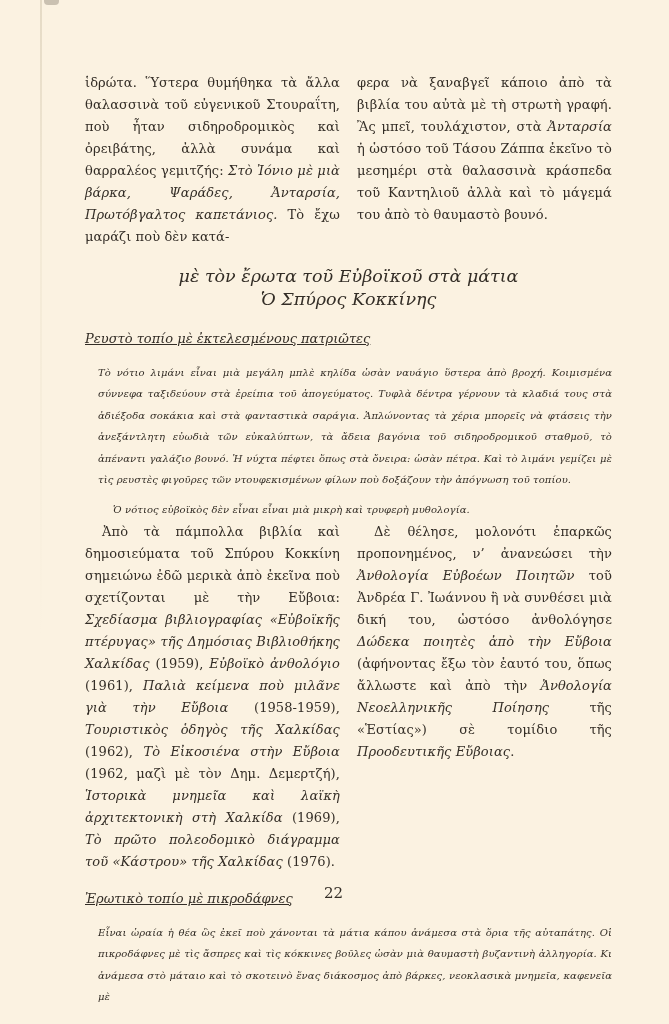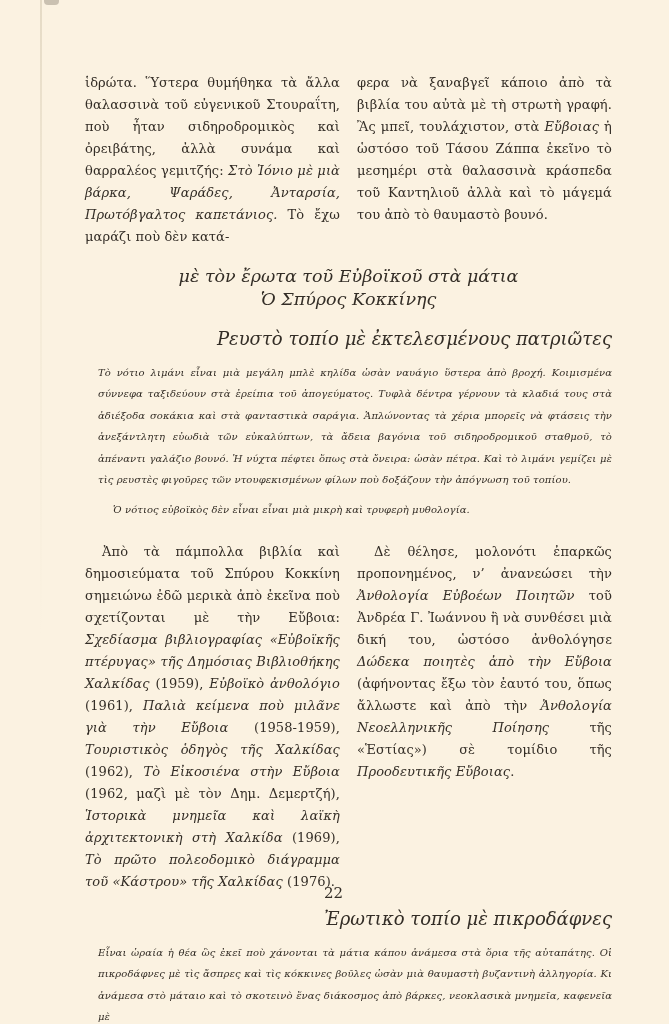--- a/index.html
+++ b/index.html
@@ -51,60 +51,61 @@
     margin:17px 0 0;
     text-align:center;
     font-style:italic;
     font-weight:normal;
     font-size:17.5px;
     line-height:23px;
   }
   .chapter-title .line{display:block;}
   .sub-title{
     margin:18px 0 0;
-    text-align:right;
+    text-align:left;
     font-style:italic;
     font-weight:normal;
-    font-size:18px;
+    font-size:13px;
     line-height:20px;
+    text-decoration:underline;
   }
   .sub-title.second{margin-top:16px;}
   .quote{
     margin:13px 0 0 13px;
     font-style:italic;
     font-size:10px;
     line-height:21.4px;
     text-align:justify;
     letter-spacing:.1px;
   }
   .quote.standalone{
     margin-top:9px;
     text-indent:15px;
     text-align:left;
   }
-  .bottom-cols{margin-top:20px;}
+  .bottom-cols{margin-top:0;}
   .page-number{
     position:absolute;
     left:70px;top:884px;width:527px;
     text-align:center;
     font-size:15px;
   }
 </style>
 </head>
 <body>
 
 <div class="page">
   <div class="gutter-line"></div>
   <div class="corner-mark"></div>
 
   <div class="content">
 
     <div class="two-col">
       <p class="col"><span>ἱδρώτα. Ὕστερα θυμήθηκα τὰ ἄλλα θαλασσινὰ τοῦ εὐγενικοῦ Στουραΐτη, ποὺ ἦταν σιδηροδρομικὸς καὶ ὀρειβάτης, ἀλλὰ συνάμα καὶ θαρραλέος γεμιτζής: </span><span style="font-style: italic;">Στὸ Ἰόνιο μὲ μιὰ βάρκα, Ψαράδες, Ἀνταρσία, Πρωτόβγαλτος καπετάνιος.</span><span> Τὸ ἔχω μαράζι ποὺ δὲν κατά-</span></p>
-      <p class="col"><span>φερα νὰ ξαναβγεῖ κάποιο ἀπὸ τὰ βιβλία του αὐτὰ μὲ τὴ στρωτὴ γραφή. Ἂς μπεῖ, τουλάχιστον, στὰ </span><span style="font-style: italic;">Εὔβοιας</span><span> ἡ ὡστόσο τοῦ Τάσου Ζάππα ἐκεῖνο τὸ μεσημέρι στὰ θαλασσινὰ κράσπεδα τοῦ Καντηλιοῦ ἀλλὰ καὶ τὸ μάγεμά του ἀπὸ τὸ θαυμαστὸ βουνό.</span></p>
+      <p class="col"><span>φερα νὰ ξαναβγεῖ κάποιο ἀπὸ τὰ βιβλία του αὐτὰ μὲ τὴ στρωτὴ γραφή. Ἂς μπεῖ, τουλάχιστον, στὰ </span><span style="font-style: italic;">Ἀνταρσία</span><span> ἡ ὡστόσο τοῦ Τάσου Ζάππα ἐκεῖνο τὸ μεσημέρι στὰ θαλασσινὰ κράσπεδα τοῦ Καντηλιοῦ ἀλλὰ καὶ τὸ μάγεμά του ἀπὸ τὸ θαυμαστὸ βουνό.</span></p>
     </div>
 
     <h2 class="chapter-title">
       <span class="line">μὲ τὸν ἔρωτα τοῦ Εὐβοϊκοῦ στὰ μάτια</span>
       <span class="line">Ὁ Σπύρος Κοκκίνης</span>
     </h2>
 
     <h3 class="sub-title">Ρευστὸ τοπίο μὲ ἐκτελεσμένους πατριῶτες</h3>
 
     <p class="quote">Τὸ νότιο λιμάνι εἶναι μιὰ μεγάλη μπλὲ κηλίδα ὡσὰν ναυάγιο ὕστερα ἀπὸ βροχή. Κοιμισμένα σύννεφα ταξιδεύουν στὰ ἐρείπια τοῦ ἀπογεύματος. Τυφλὰ δέντρα γέρνουν τὰ κλαδιά τους στὰ ἀδιέξοδα σοκάκια καὶ στὰ φανταστικὰ σαράγια. Ἁπλώνοντας τὰ χέρια μπορεῖς νὰ φτάσεις τὴν ἀνεξάντλητη εὐωδιὰ τῶν εὐκαλύπτων, τὰ ἄδεια βαγόνια τοῦ σιδηροδρομικοῦ σταθμοῦ, τὸ ἀπέναντι γαλάζιο βουνό. Ἡ νύχτα πέφτει ὅπως στὰ ὄνειρα: ὡσὰν πέτρα. Καὶ τὸ λιμάνι γεμίζει μὲ τὶς ρευστὲς φιγοῦρες τῶν ντουφεκισμένων φίλων ποὺ δοξάζουν τὴν ἀπόγνωση τοῦ τοπίου.</p>

